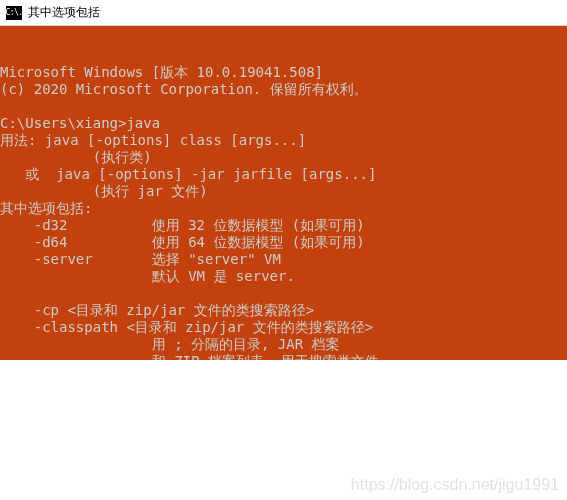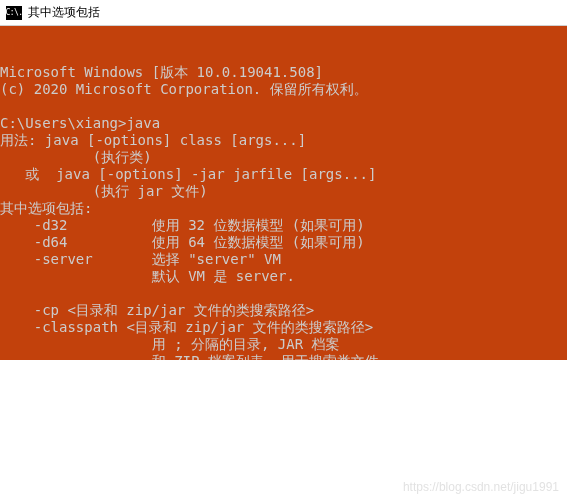--- a/index.html
+++ b/index.html
@@ -54,21 +54,21 @@
   .terminal pre {
     font-family: inherit;
     font-size: inherit;
     line-height: inherit;
   }
   .watermark {
     position: absolute;
     bottom: 6px;
     right: 8px;
     color: #ddd;
-    font-size: 12px;
+    font-size: 16px;
     font-family: Arial, sans-serif;
     opacity: 0.85;
   }
 </style>
 </head>
 <body>
 
 <div class="titlebar">
   <div class="titlebar-icon">C:\.</div>
   <div class="titlebar-text">其中选项包括</div>

